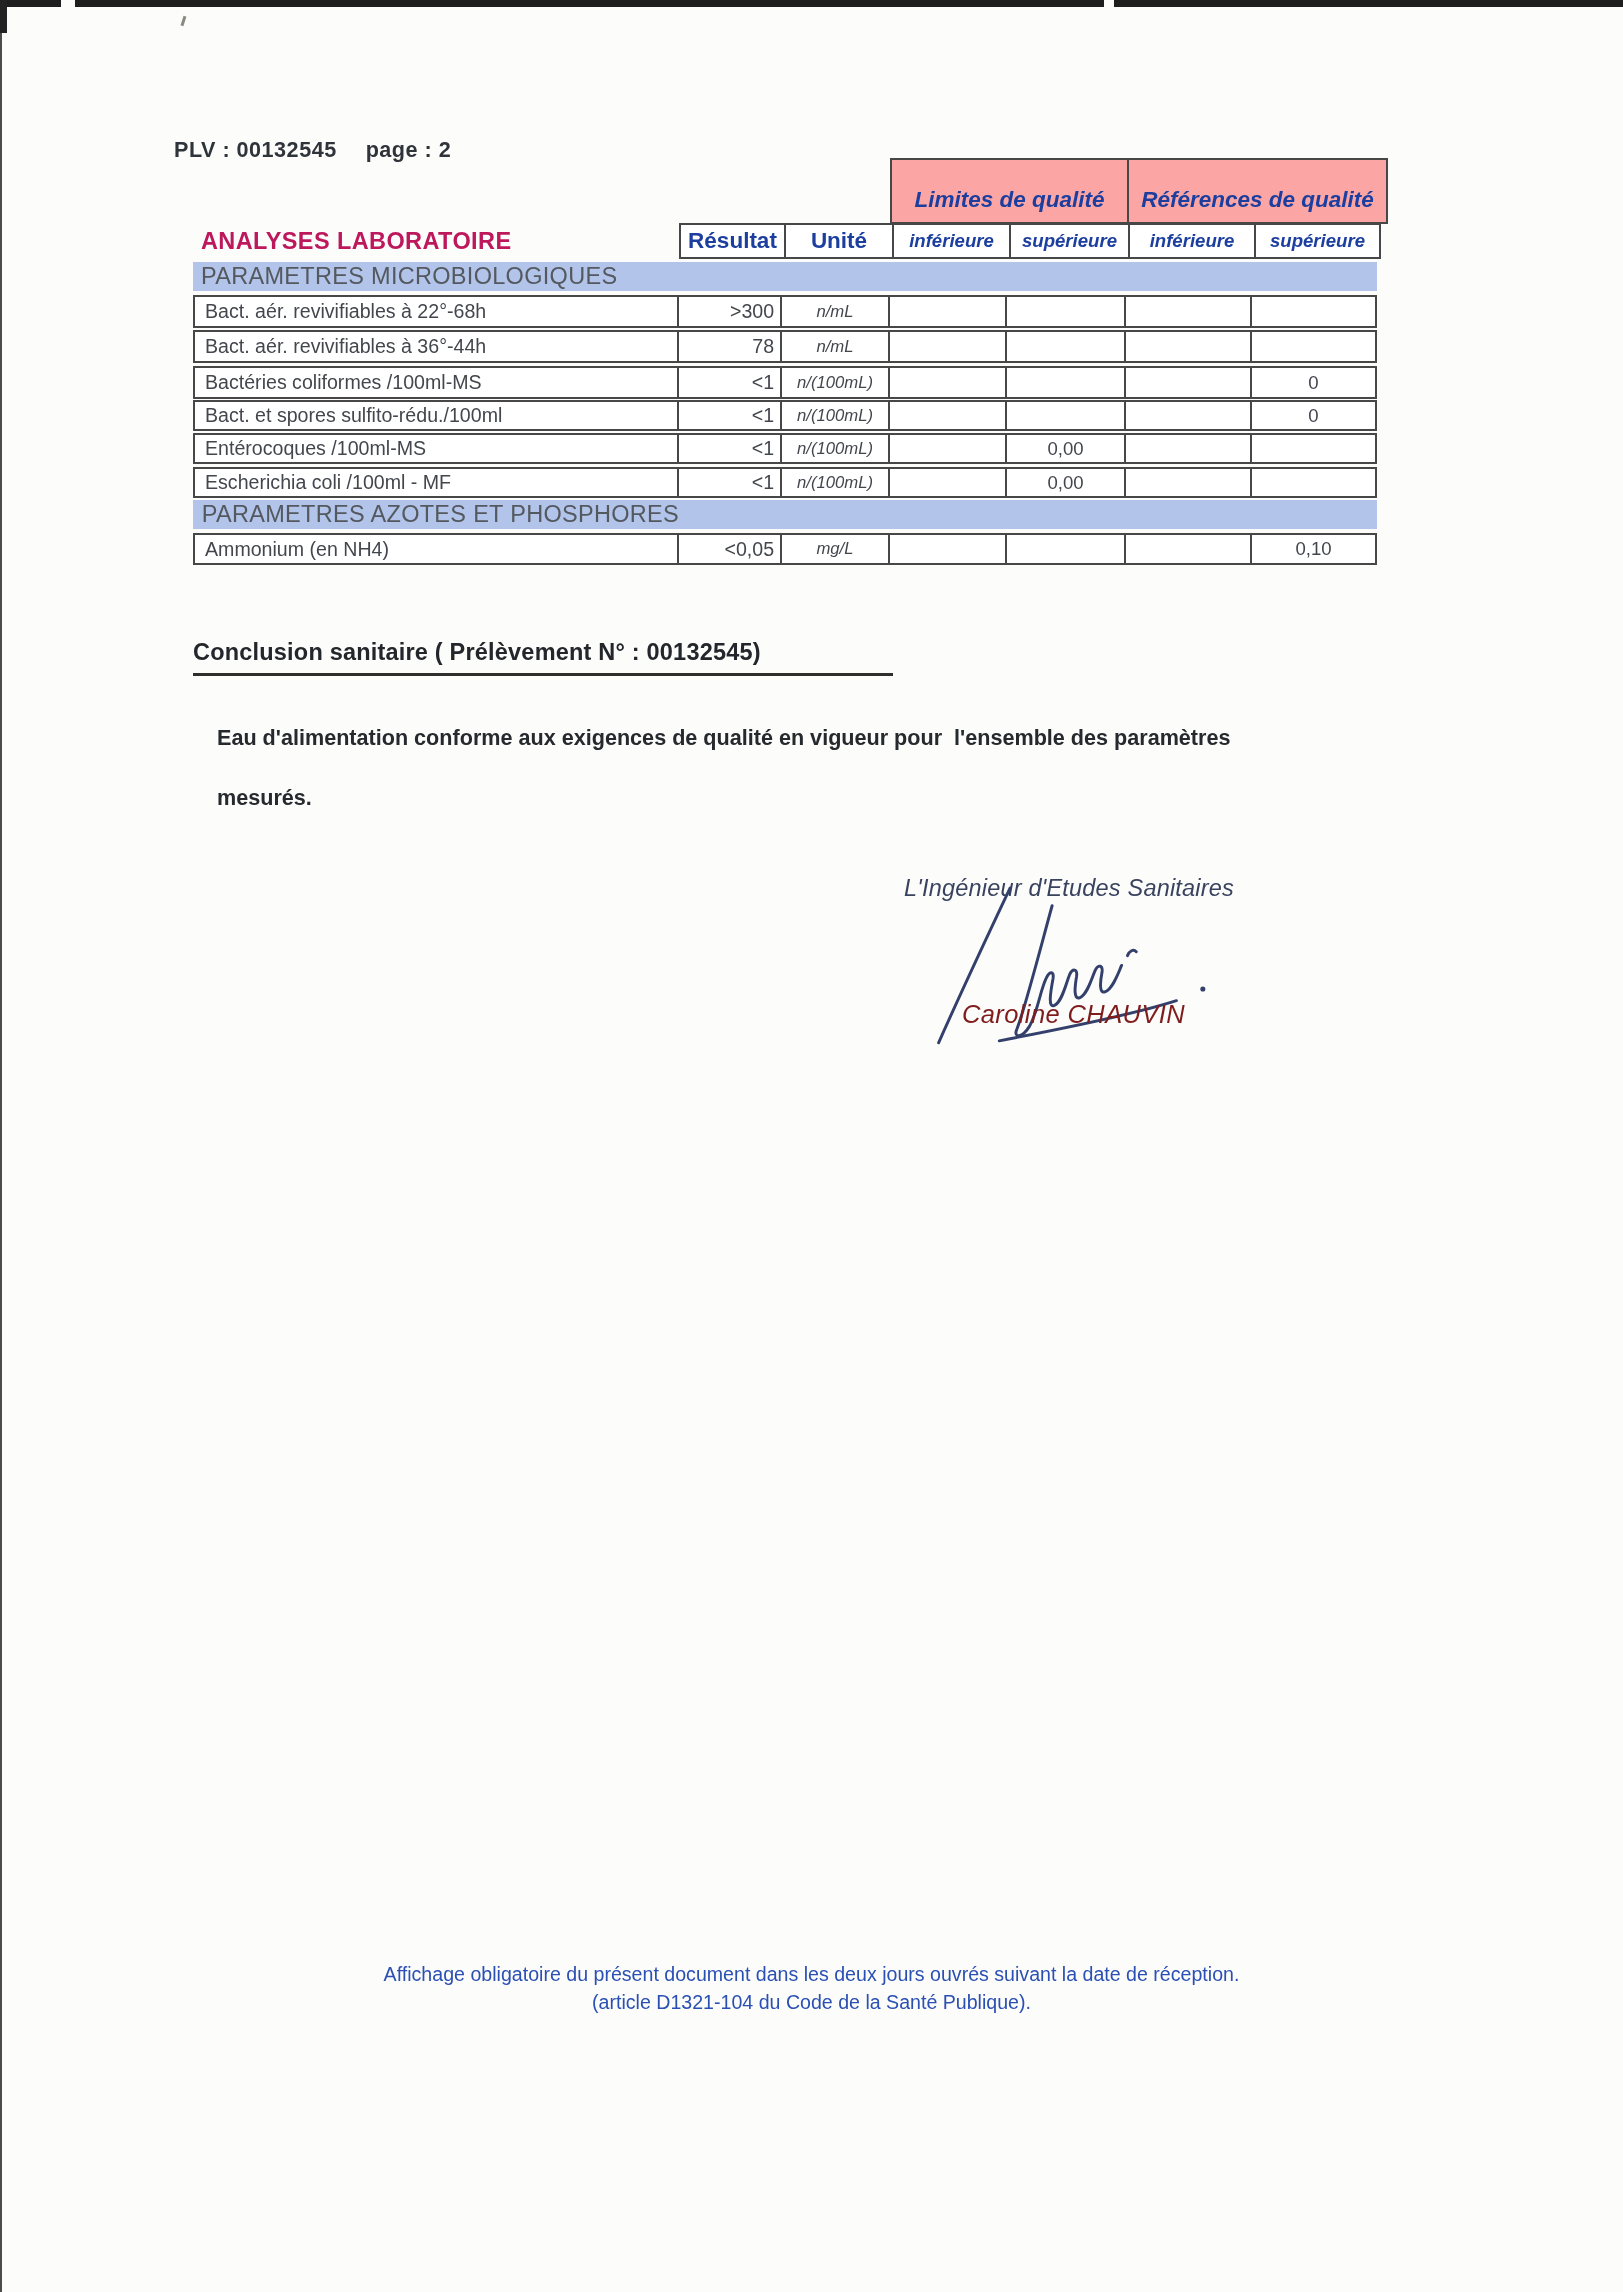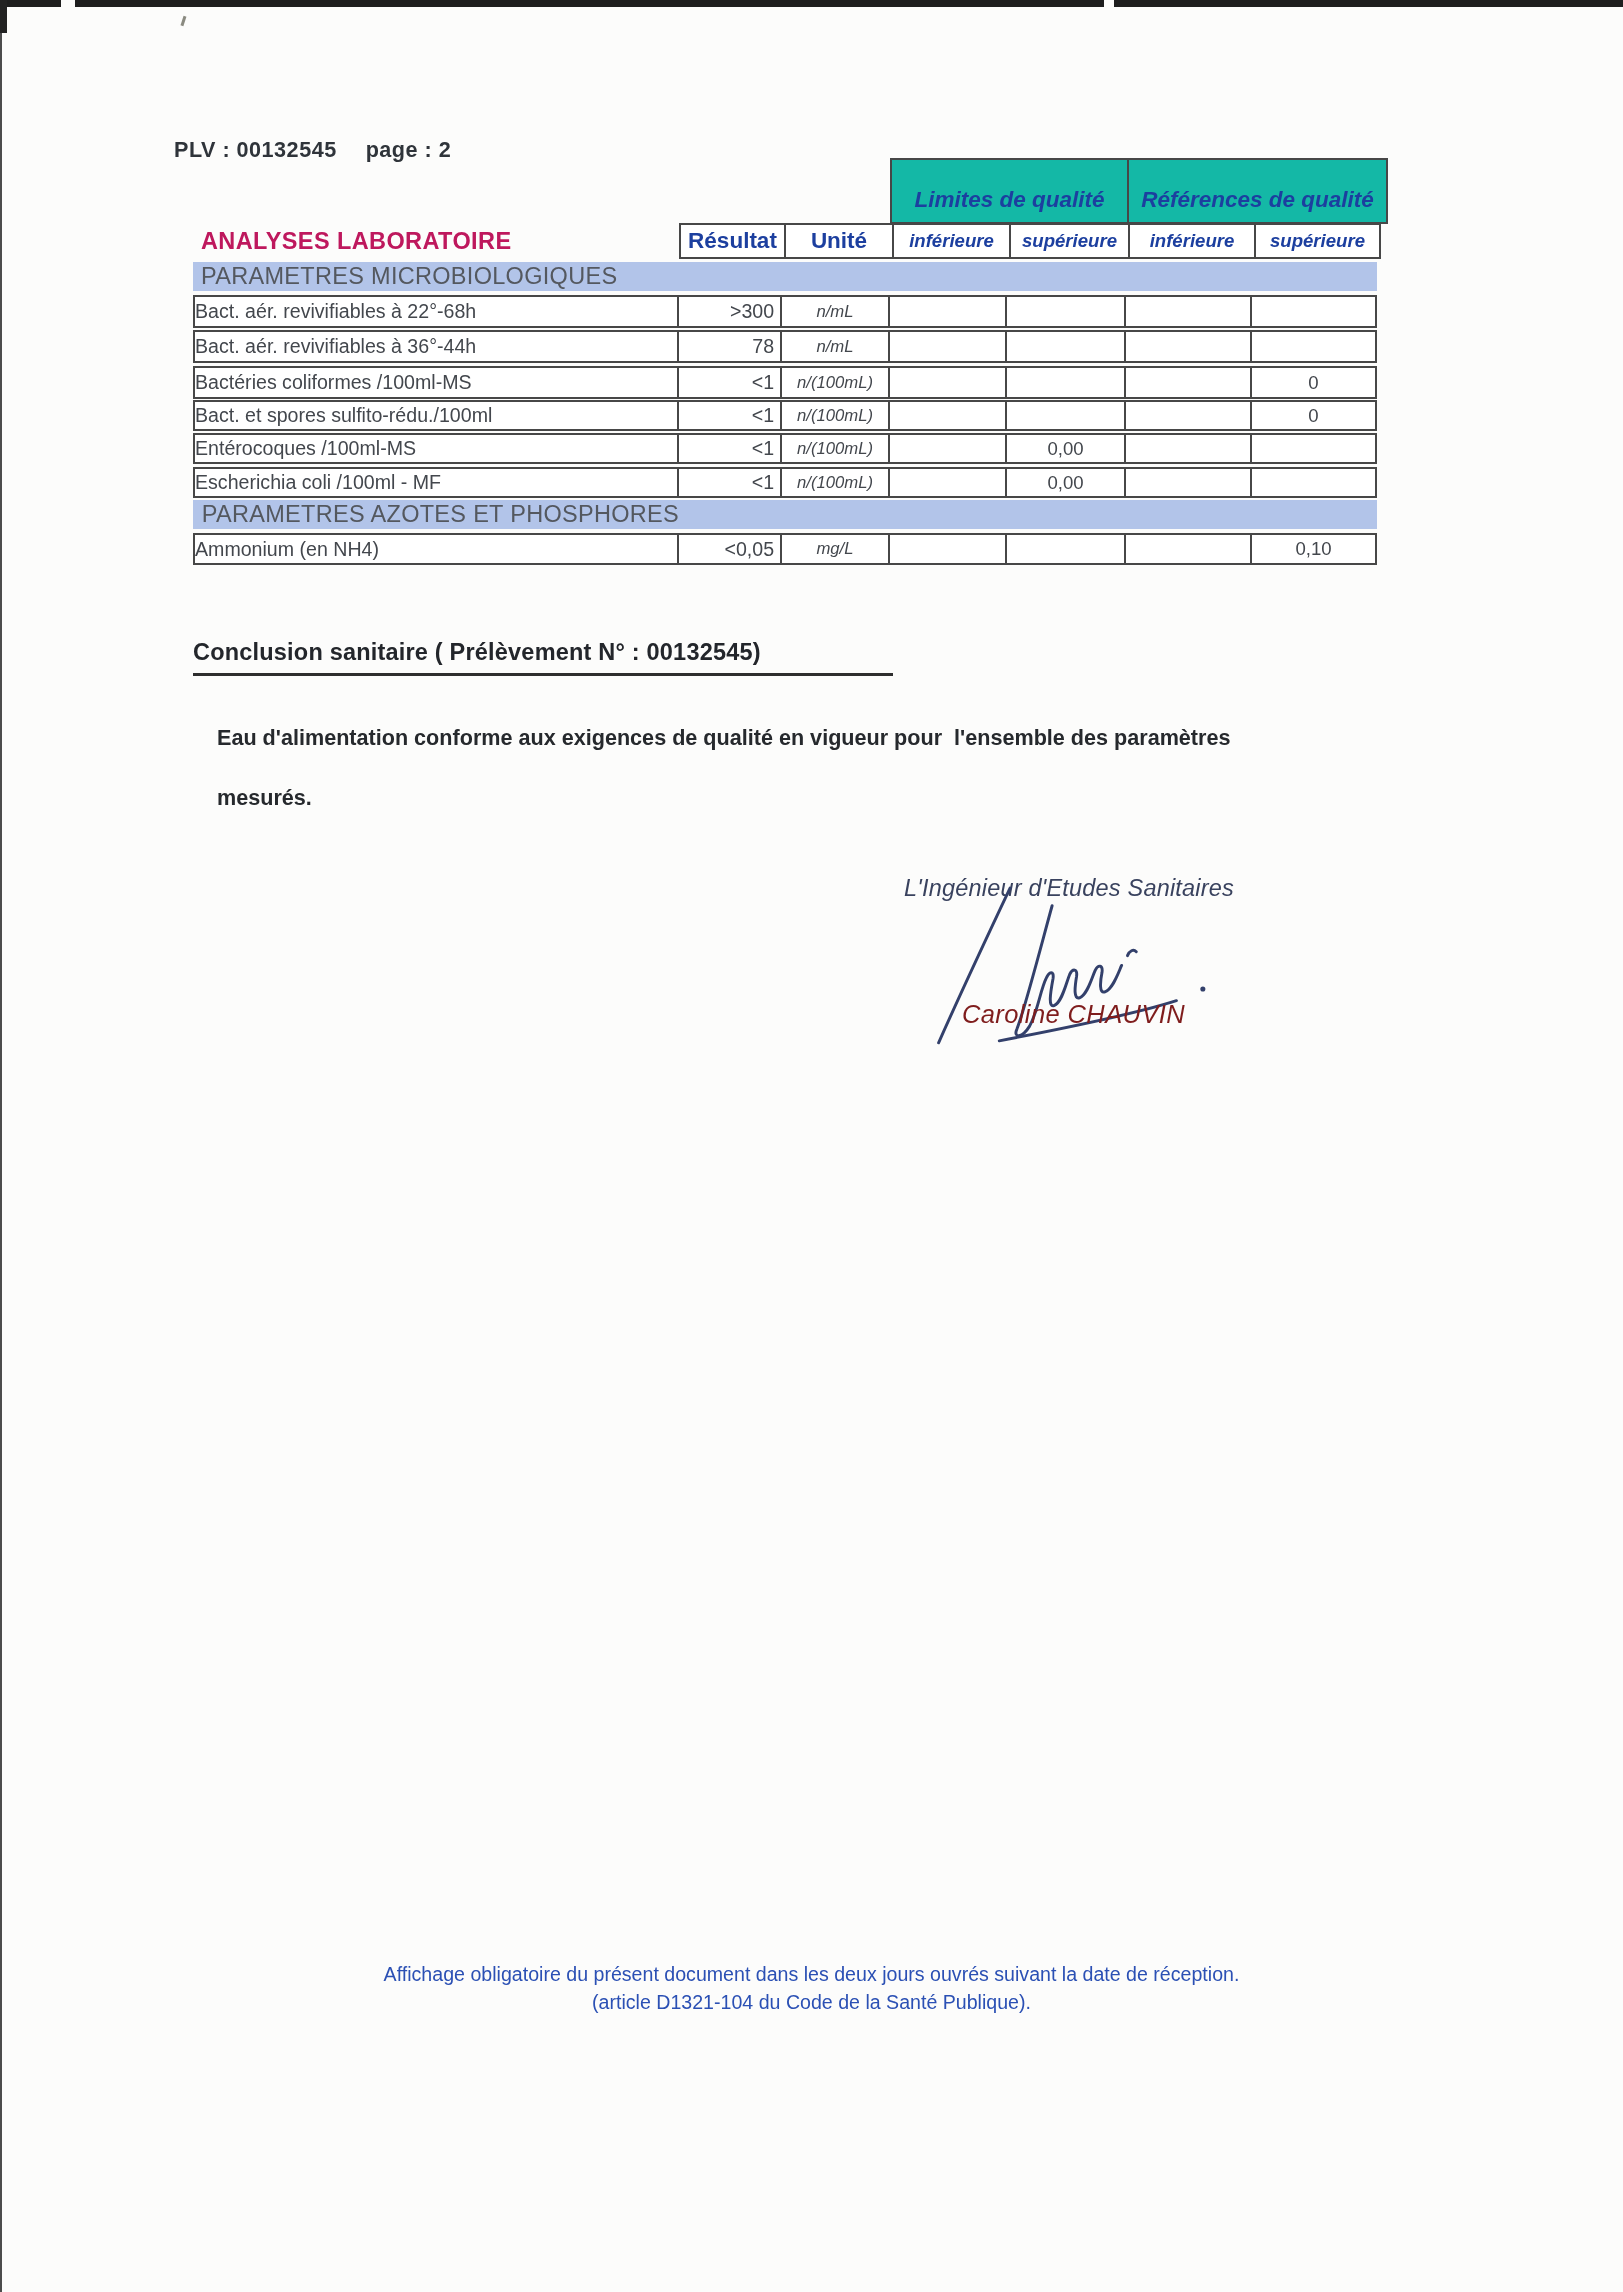--- a/index.html
+++ b/index.html
@@ -17,21 +17,21 @@
   .scan-corner { position:absolute; left:0; top:0; width:6.9px; height:33px; background:#222; }
   .scan-tick { position:absolute; left:182px; top:15.7px; width:2.9px; height:9.8px; background:#8a8a80; transform:rotate(18deg); }
 
   
   .plv { position:absolute; left:174px; top:137px; font-size:21.6px; font-weight:bold; color:#2f343a; letter-spacing:0.5px; }
   .plv .page-num { margin-left:29px; }
 
   
   .group-hdr {
     position:absolute; left:890px; top:158px; width:498px; height:66px;
-    display:flex; box-sizing:border-box; border:2px solid #474747; background:#14b8a6;
+    display:flex; box-sizing:border-box; border:2px solid #474747; background:#fca5a5;
   }
   .group-hdr .gcell {
     box-sizing:border-box; display:flex; align-items:flex-end; justify-content:center;
     padding-bottom:8.8px; overflow:hidden; white-space:nowrap;
     font-size:22.5px; font-style:italic; font-weight:bold; color:#1c3f9f;
   }
   .group-hdr .g1 { width:235px; }
   .group-hdr .g2 { width:259px; border-left:2px solid #474747; }
 
   .tbl-title { position:absolute; left:201px; top:228px; font-size:23.5px; font-weight:bold; color:#be185d; letter-spacing:0.4px; }
@@ -61,21 +61,21 @@
 
   .row {
     position:absolute; left:193px; width:1184px;
     display:flex; box-sizing:border-box; border:2px solid #474747; background:#fff;
   }
   .row .c {
     box-sizing:border-box; display:flex; align-items:center; overflow:hidden; white-space:nowrap;
     color:#43474d;
   }
   .row .c + .c { border-left:2px solid #474747; }
-  .c-name    { width:482px; padding-left:0; font-size:19.6px; }
+  .c-name    { width:482px; padding-left:10px; font-size:19.6px; }
   .c-res     { width:103px; justify-content:flex-end; padding-right:5.9px; font-size:19.6px; }
   .c-unit    { width:108px; justify-content:center; font-size:16.7px;font-style:italic; }
   .c-liminf  { width:117px; justify-content:center; font-size:18.6px; }
   .c-limsup  { width:119px; justify-content:center; font-size:18.6px; }
   .c-refinf  { width:126px; justify-content:center; font-size:18.6px; }
   .c-refsup  { width:125px; justify-content:center; font-size:18.6px; }
 
   
   .conclusion-hdr {
     position:absolute; left:193px; top:639px; width:700px;

